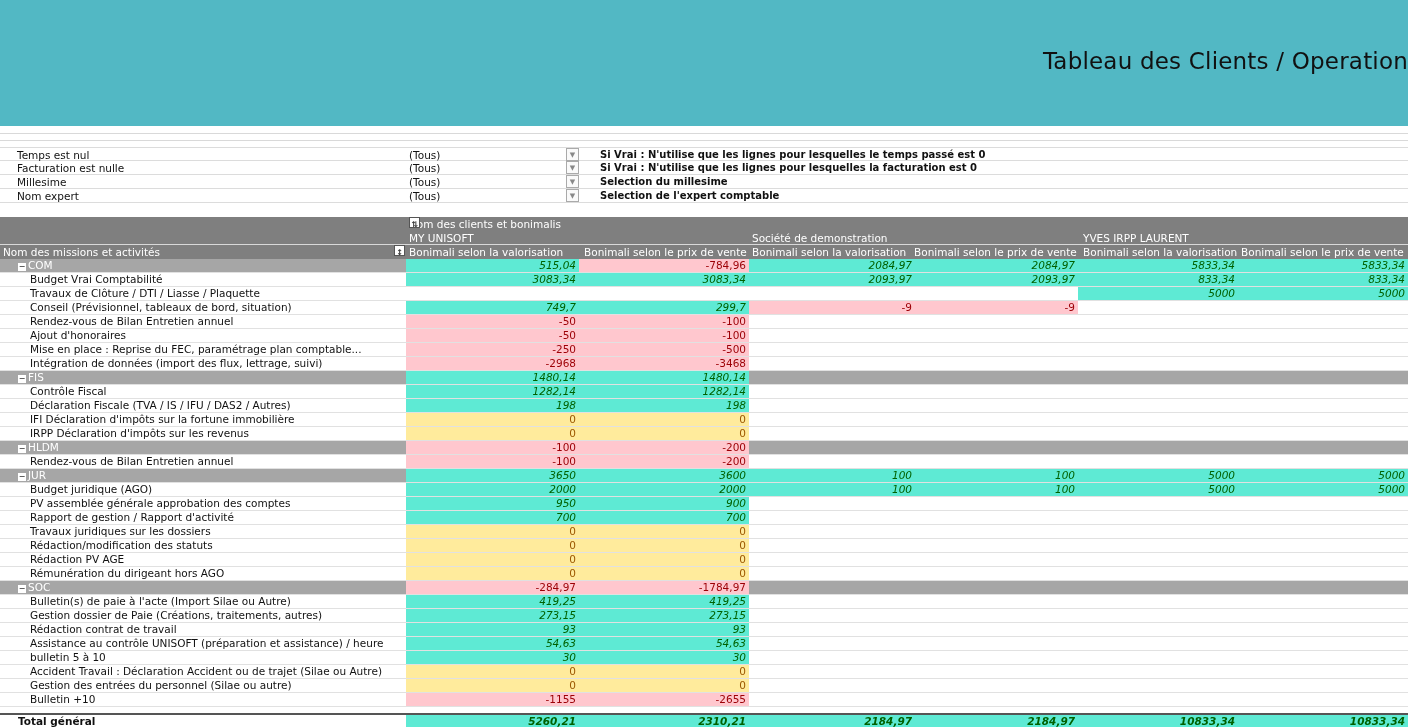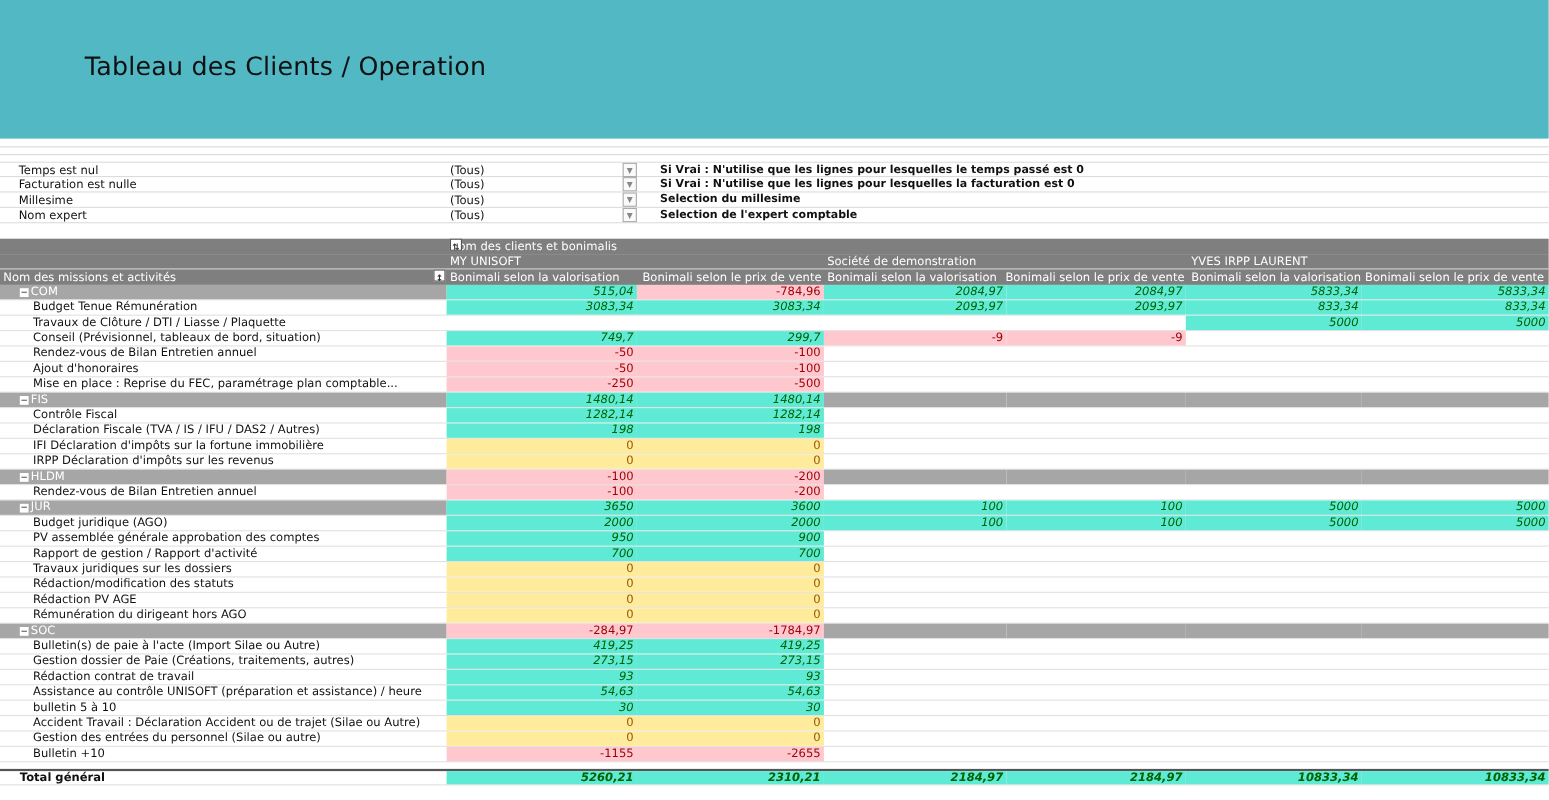--- a/index.html
+++ b/index.html
@@ -12,21 +12,21 @@
     position: relative;
   }
   .banner {
     position: absolute; left: 0; top: 0; width: 1408px; height: 126px;
     background: #52b8c4;
     display: flex; align-items: center; justify-content: center;
   }
   .banner-title {
     font-size: 23px; color: #111; letter-spacing: 0.2px;
     position: absolute; top: 48px; left: 0; width: 100%;
-    text-align: left; padding-left: 77px;
+    text-align: right; padding-left: 77px;
   }
   .gridline { position: absolute; left: 0; height: 1px; background: #d9d9d9; }
 
   .filters { position: absolute; left: 0; top: 147px; width: 1408px; }
   .filter-row { position: relative; height: 14px; border-bottom: 1px solid #dcdcdc; }
   .filter-row:first-child { border-top: 1px solid #dcdcdc; }
   .filter-label { position: absolute; left: 17px; top: 0; line-height: 14px; width: 400px; }
   .filter-value { position: absolute; left: 409px; top: 0; line-height: 14px; width: 155px; }
   .filter-drop {
     position: absolute; left: 566px; top: 0px; width: 13px; height: 13px;
@@ -134,21 +134,21 @@
       <div class="row group">
         <div class="cell-label"><span class="collapse">−</span><span>COM</span></div>
         <div class="cell c1 pos">515,04</div>
         <div class="cell c2 neg">-784,96</div>
         <div class="cell c3 pos">2084,97</div>
         <div class="cell c4 pos">2084,97</div>
         <div class="cell c5 pos">5833,34</div>
         <div class="cell c6 pos">5833,34</div>
       </div>
       <div class="row item">
-        <div class="cell-label"><span>Budget Tenue Rémunération</span></div>
+        <div class="cell-label"><span>Budget Vrai Comptabilité</span></div>
         <div class="cell c1 pos">3083,34</div>
         <div class="cell c2 pos">3083,34</div>
         <div class="cell c3 pos">2093,97</div>
         <div class="cell c4 pos">2093,97</div>
         <div class="cell c5 pos">833,34</div>
         <div class="cell c6 pos">833,34</div>
       </div>
       <div class="row item">
         <div class="cell-label"><span>Travaux de Clôture / DTI / Liasse / Plaquette</span></div>
         <div class="cell c1 empty"></div>
@@ -182,20 +182,29 @@
         <div class="cell c2 neg">-100</div>
         <div class="cell c3 empty"></div>
         <div class="cell c4 empty"></div>
         <div class="cell c5 empty"></div>
         <div class="cell c6 empty"></div>
       </div>
       <div class="row item">
         <div class="cell-label"><span>Mise en place : Reprise du FEC, paramétrage plan comptable...</span></div>
         <div class="cell c1 neg">-250</div>
         <div class="cell c2 neg">-500</div>
+        <div class="cell c3 empty"></div>
+        <div class="cell c4 empty"></div>
+        <div class="cell c5 empty"></div>
+        <div class="cell c6 empty"></div>
+      </div>
+      <div class="row item">
+        <div class="cell-label"><span>Intégration de données (import des flux, lettrage, suivi)</span></div>
+        <div class="cell c1 neg">-2968</div>
+        <div class="cell c2 neg">-3468</div>
         <div class="cell c3 empty"></div>
         <div class="cell c4 empty"></div>
         <div class="cell c5 empty"></div>
         <div class="cell c6 empty"></div>
       </div>
       <div class="row group">
         <div class="cell-label"><span class="collapse">−</span><span>FIS</span></div>
         <div class="cell c1 pos">1480,14</div>
         <div class="cell c2 pos">1480,14</div>
         <div class="cell c3 empty"></div>

